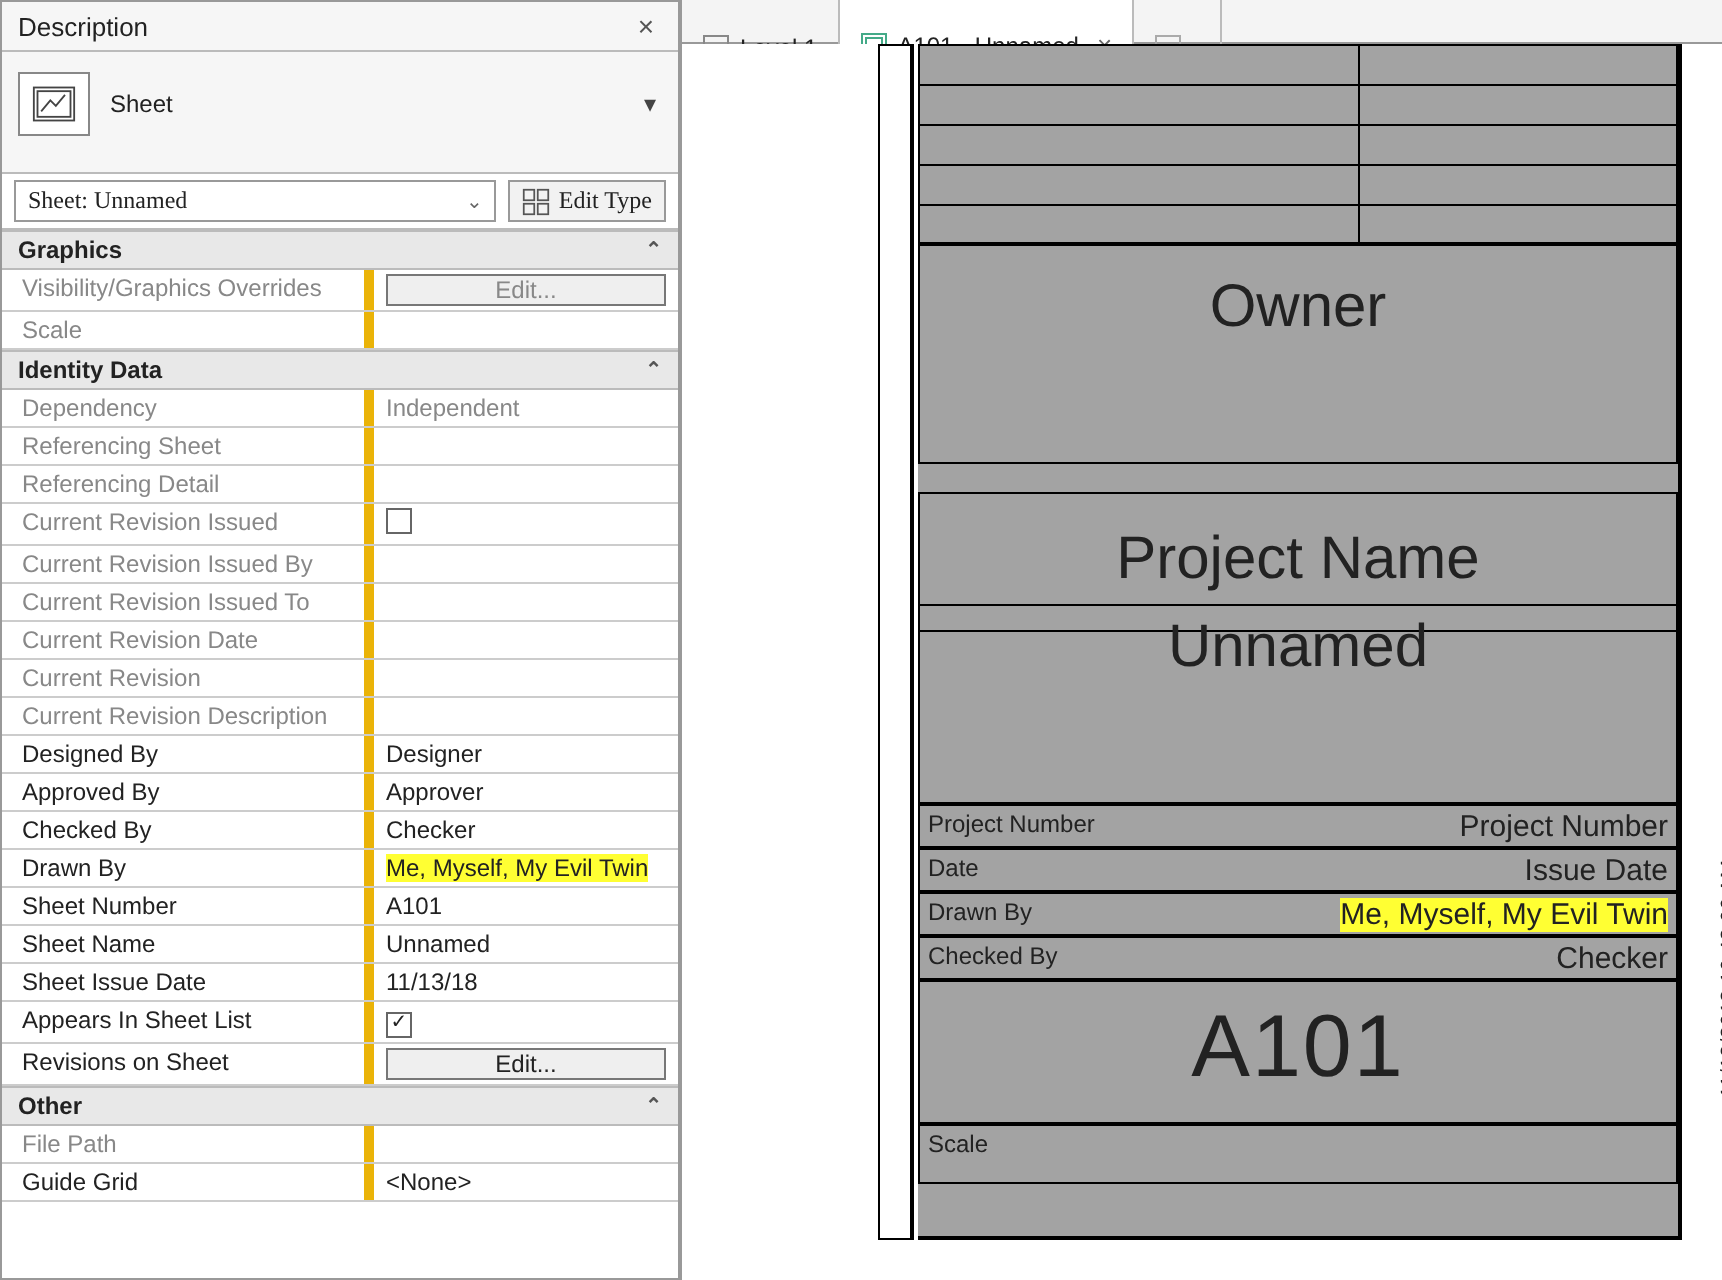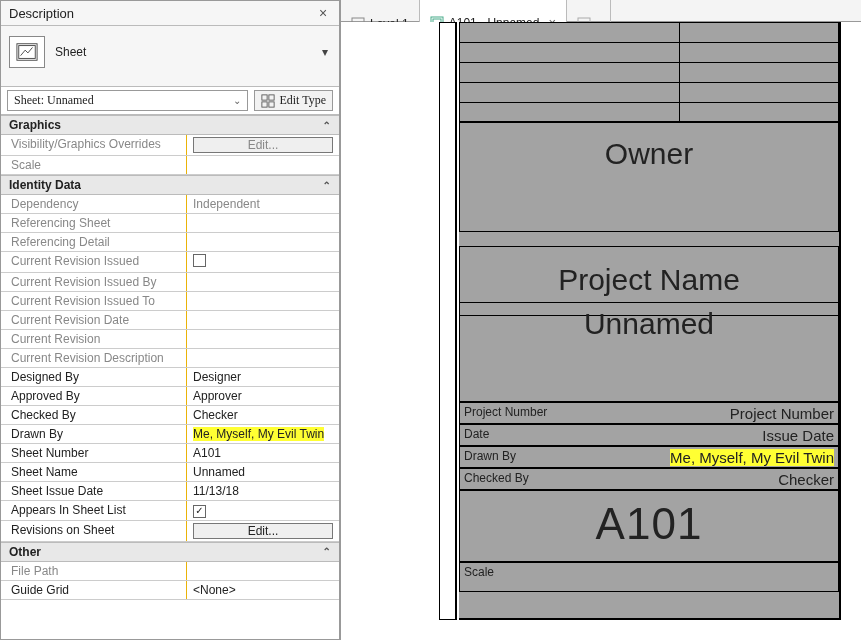--- a/index.html
+++ b/index.html
@@ -18,21 +18,21 @@
   .panelSel { display:flex; align-items:center; padding:3px 6px; border-bottom:1px solid #bbb; background:#fff;font-family:Liberation Serif, serif; }
   .selDrop { flex:1; border:1px solid #999; padding:2px 6px; background:#fff; display:flex; align-items:center; justify-content:space-between; }
   .selArrow { font-size:10px; color:#666; }
   .editType { display:flex; align-items:center; gap:4px; margin-left:6px; border:1px solid #999; padding:2px 6px; background:#f2f2f2; }
   .editType svg { width:14px; height:14px; }
   
   .propGrid { flex:1; overflow:auto; background:#fff; }
   .grp { background:#e8e8e8; border-top:1px solid #bbb; border-bottom:1px solid #bbb; padding:2px 8px; font-weight:bold; display:flex; align-items:center; justify-content:space-between; }
   .grp .up { font-size:10px; color:#555; }
   .row { display:flex; border-bottom:1px solid #ccc; }
-  .row .c1 { width:186px; padding:2px 4px 2px 10px; border-right:1px solid #eab308; }
+  .row .c1 { width:186px; padding:2px 4px 2px 10px; border-right:5px solid #eab308; }
   .row .c2 { flex:1; padding:2px 6px; position:relative; }
   .row.inactive { color:#888; }
   .highlightY { background:#ffff33; }
   .editBtn { width:140px; margin:0 auto; text-align:center; border:1px solid #777; background:#efefef; font-size:12px; display:block; }
   .cbx { width:13px; height:13px; border:1px solid #666; background:#fff; display:inline-flex; align-items:center; justify-content:center; font-size:10px; line-height:10px; }
   
   .right { flex:1; display:flex; flex-direction:column; border-left:1px solid #999; background:#fff; }
   .tabbar { display:flex; align-items:center; background:#f4f4f4; border-bottom:1px solid #999; height:22px; }
   .tab { display:flex; align-items:flex-end; padding:0 10px; height:40px; border-right:1px solid #bbb; gap:5px; }
   .tab.active { background:#fff; border-bottom:1px solid #fff; margin-bottom:-1px; }

